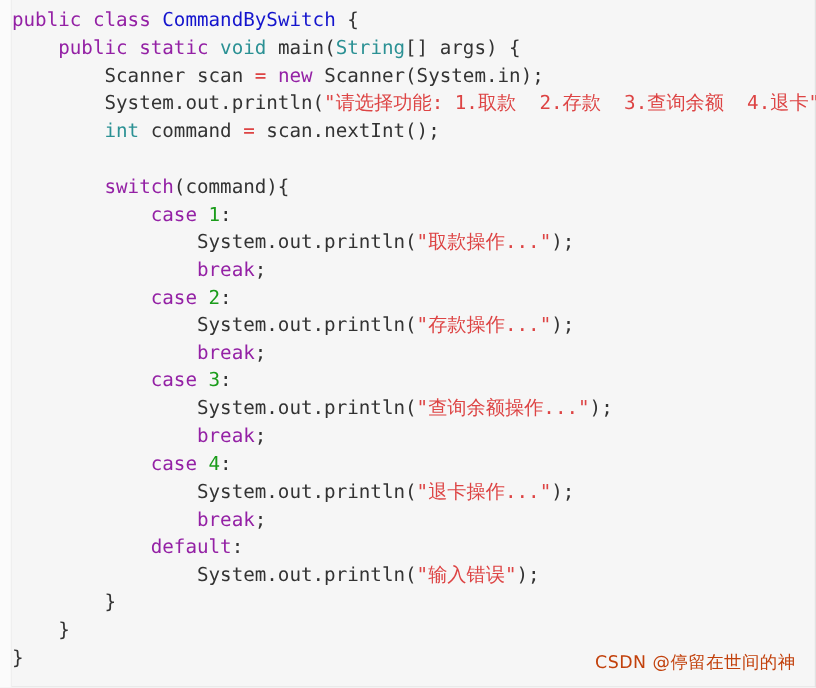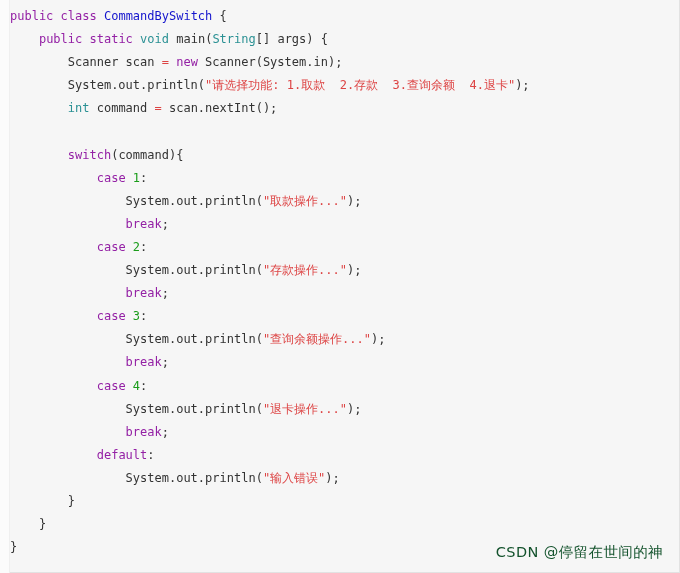--- a/index.html
+++ b/index.html
@@ -36,21 +36,21 @@
   }
 
   #code-block {
     position: absolute;
     left: 10px;
     top: 0;
     right: 4px;
     padding: 5px 0 0 0;
     margin: 0;
     font-family: "DejaVu Sans Mono", "Liberation Mono", monospace;
-    font-size: 12px;
+    font-size: 16px;
     line-height: 23.1px;
     white-space: pre;
     color: #333333;
     letter-spacing: 0px;
   }
 
   .ln { display: block; height: 23.1px; }
 
   
   .kw   { color: #9421a5; }   
@@ -59,21 +59,21 @@
   .str  { color: #dd4444; }   
   .num  { color: #1a9c1a; }   
   .pln  { color: #333333; }   
 
   #watermark {
     position: absolute;
     right: 16px;
     bottom: 10px;
     font-family: "DejaVu Sans", "Liberation Sans", sans-serif;
     font-size: 14.5px;
-    color: #14532d;
+    color: #c2410c;
     letter-spacing: 0.4px;
     white-space: nowrap;
     user-select: none;
   }
 </style>
 </head>
 <body>
 
 <div id="code-viewer">
 

